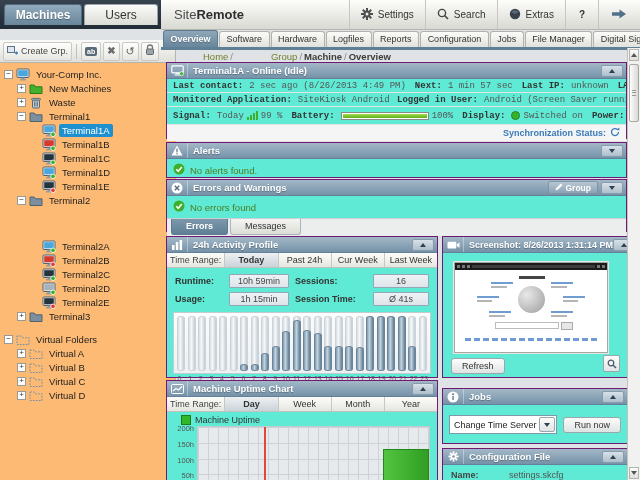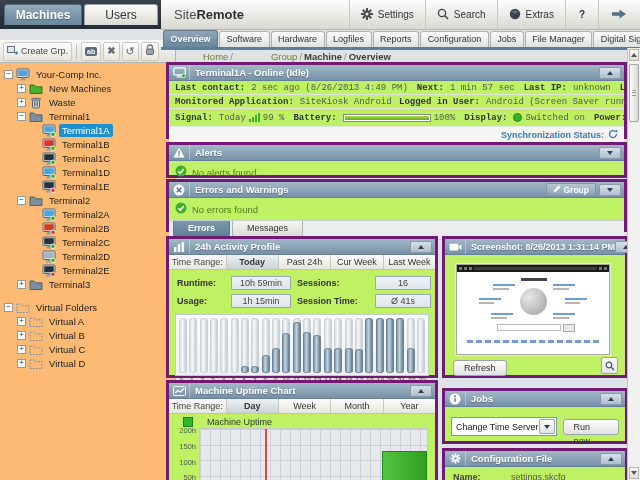--- a/index.html
+++ b/index.html
@@ -47,21 +47,21 @@
     border:1px solid #b2b2ac;border-bottom:none;border-radius:3px 3px 0 0;margin-right:1px;cursor:default;white-space:nowrap;}
   .mtab.active{background:linear-gradient(#8fa6b8,#68869c);color:#fff;font-weight:bold;height:16px;line-height:16px;
     border-color:#5d7a8f;text-shadow:0 1px 1px rgba(0,0,0,.3);}
   .tab-underline{position:absolute;left:0;top:18px;right:0;height:3px;background:#5f7f96;}
   .breadcrumb{position:absolute;left:6px;top:22px;height:12px;font-size:9.5px;color:#72802e;}
   .breadcrumb .sep{color:#888;margin:0 2px;}
   .breadcrumb .crumb-link{color:#72802e;cursor:default;padding-left:36px;}
   .breadcrumb .crumb-cur{color:#3c3c3c;font-weight:bold;}
 
   
-  .panel{position:absolute;background:#bef264;border:3px solid #701a75;box-sizing:border-box;}
+  .panel{position:absolute;background:#5eead4;border:1px solid #701a75;box-sizing:border-box;}
   .phead{height:15px;background:linear-gradient(#a3b8c7,#7592a8);border-bottom:1px solid #64809a;
     display:flex;align-items:center;color:#fff;}
   .picon{width:20px;height:100%;display:flex;align-items:center;justify-content:center;border-right:1px solid rgba(255,255,255,.35);flex:none;}
   .ptitle{font-size:9.5px;font-weight:bold;padding-left:5px;text-shadow:0 1px 1px rgba(0,0,0,.3);white-space:nowrap;}
   .pbtns{margin-left:auto;display:flex;align-items:center;gap:3px;padding-right:3px;}
   .collapse-btn{width:20px;height:10px;border:1px solid #869cad;border-radius:2px;background:linear-gradient(#d8e1e8,#aebfcb);
     display:flex;align-items:center;justify-content:center;}
   .tri-up{width:0;height:0;border-left:3px solid transparent;border-right:3px solid transparent;border-bottom:4px solid #2c4254;}
   .tri-down{width:0;height:0;border-left:3px solid transparent;border-right:3px solid transparent;border-top:4px solid #2c4254;}
   .group-btn{height:11px;display:flex;align-items:center;gap:3px;padding:0 6px;border:1px solid #7d95a6;border-radius:2px;
@@ -118,21 +118,21 @@
   .cl.g{background:#b5b5b5;}
   .wiki-search{position:absolute;left:40px;top:52px;width:62px;height:5px;border:1px solid #bbb;background:#fff;}
   .wiki-btn{position:absolute;left:106px;top:52px;width:10px;height:6px;border:1px solid #aaa;background:#e7e7e7;}
   .wiki-links{position:absolute;left:10px;top:68px;right:10px;height:3px;
     background:repeating-linear-gradient(90deg,#6f9dd1 0 6px,transparent 6px 9px);}
   .mag-btn{position:absolute;right:7px;top:102px;width:15px;height:15px;border:1px solid #9aa5ad;border-radius:2px;
     background:linear-gradient(#fdfdfb,#e2e5e6);display:flex;align-items:center;justify-content:center;}
   .btn{height:16px;line-height:14px;padding:0 10px;border:1px solid #9aa5ad;border-radius:3px;
     background:linear-gradient(#fdfdfb,#dfe3e3);font-size:9px;color:#333;display:inline-block;box-sizing:border-box;}
 
-  .legend-row{display:flex;align-items:center;gap:14px;padding:3px 0 1px 14px;font-size:9px;color:#333;}
+  .legend-row{display:flex;align-items:center;gap:4px;padding:3px 0 1px 14px;font-size:9px;color:#333;}
   .legend-swatch{width:8px;height:8px;background:#33b52a;border:1px solid #1f7f17;}
   .up-chart{position:relative;margin-left:4px;display:flex;}
   .up-ylabels{position:relative;width:26px;flex:none;}
   .up-ylabels span{position:absolute;right:3px;font-size:7.5px;color:#555;}
   .up-plot{position:relative;flex:1;margin-right:7px;height:64px;border:1px solid #c3cad0;box-sizing:border-box;
     background-color:#e7eaec;
     background-image:repeating-linear-gradient(to bottom,#cdd2d6 0 1px,transparent 1px 15.75px),
                      repeating-linear-gradient(to right,#cdd2d6 0 1px,transparent 1px 10px);}
   .up-marker{position:absolute;top:0;bottom:0;width:2px;background:#e0483a;}
   .up-bar{position:absolute;bottom:0;background:linear-gradient(90deg,#53c440,#2f9e22);border:1px solid #23881a;border-bottom:none;box-sizing:border-box;}
@@ -345,21 +345,21 @@
         </div>
         <div class="tree-row" style="padding-left: 17px;">
           <span class="expander">−</span>
           <span class="tree-icon">
             <svg width="14" height="13" viewBox="0 0 14 13">
               <path d="M1 3 h4.2 l1.4 1.8 H13 V11.5 H1 Z" fill="#7c8f9e" stroke="#4e626f"></path>
             </svg>
           </span>
           <span class="tree-label">Terminal2</span>
         </div>
-        <div class="tree-row" style="padding-left: 30px;">
+        <div class="tree-row" style="padding-left: 30px; margin-top: 32px;">
           <span class="expander hidden"></span>
           <span class="tree-icon">
             <svg width="14" height="13" viewBox="0 0 14 13">
               <rect x="1" y="1" width="12" height="8.5" rx="1" fill="#e8eef2" stroke="#51626e"></rect>
               <rect x="2.2" y="2.2" width="9.6" height="6.1" fill="#49a7dd"></rect>
               <rect x="5.5" y="9.5" width="3" height="1.6" fill="#8496a3"></rect>
               <rect x="4" y="11.2" width="6" height="1.2" fill="#8496a3"></rect>
               <circle cx="11" cy="10.3" r="2.3" fill="#35b32c" stroke="#fff" stroke-width="0.8"></circle>
             </svg>
           </span>

